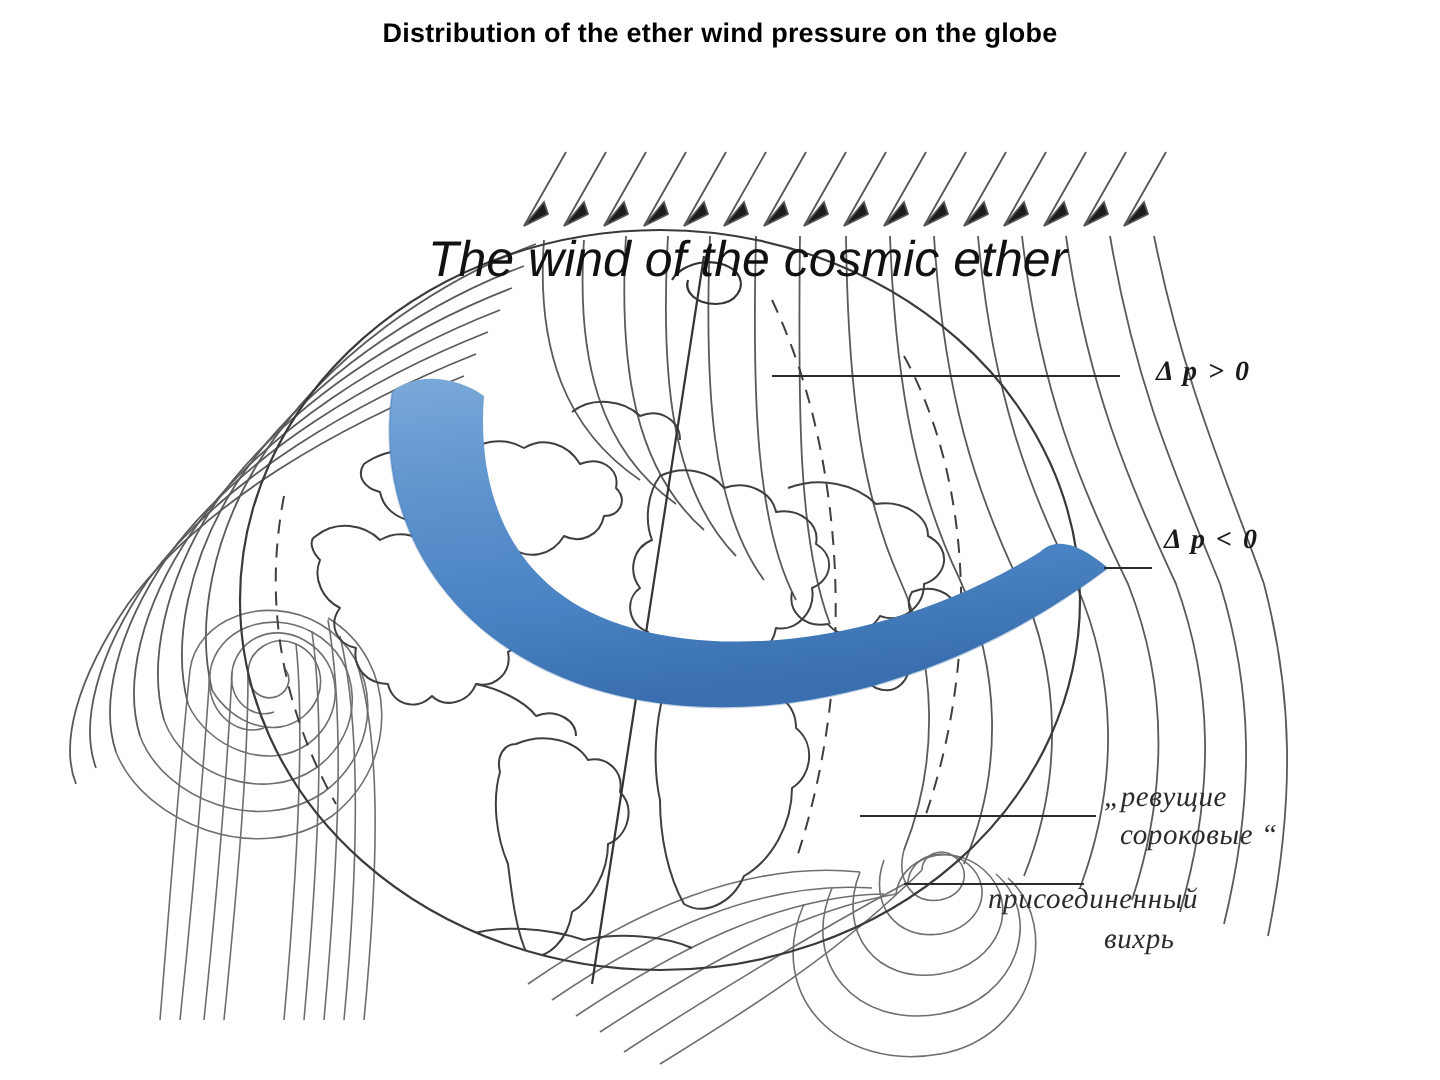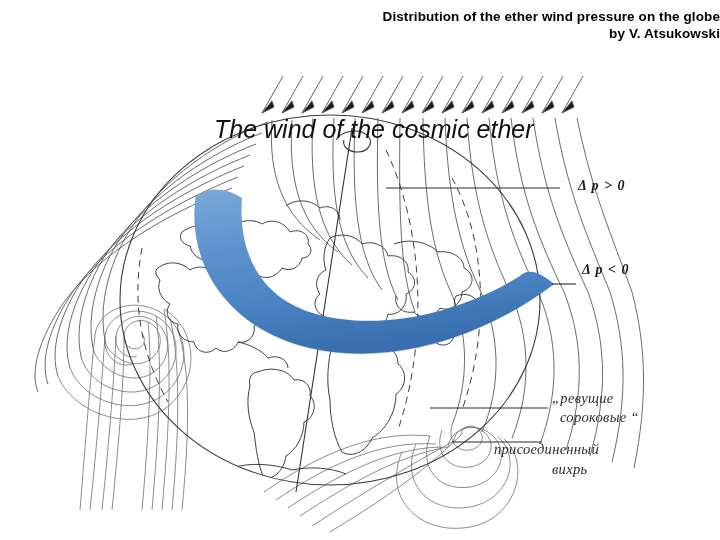--- a/index.html
+++ b/index.html
@@ -1,20 +1,20 @@
 <!DOCTYPE html>
 <html><head>
 <meta charset="utf-8">
 <style>
   html,body{margin:0;padding:0;background:#ffffff;}
   body{width:720px;height:540px;overflow:hidden;
        font-family:"Liberation Sans",sans-serif;}
   #stage{position:relative;width:720px;height:540px;background:#fff;}
 
-  .title-block{position:absolute;left:0;top:8px;width:720px;text-align:right;
+  .title-block{position:absolute;left:0;top:8px;width:720px;text-align:center;
     font-family:"Liberation Sans",sans-serif;font-weight:bold;font-size:13.5px;
     color:#000;line-height:17px;letter-spacing:0.1px;}
 
   svg{position:absolute;left:0;top:0;}
 
   .wind-caption{font-family:"Liberation Sans",sans-serif;font-style:italic;
     font-size:25px;fill:#111;}
   .dp-label{font-family:"Liberation Serif",serif;font-style:italic;
     font-weight:bold;font-size:14px;fill:#1a1a1a;letter-spacing:1px;}
   .ru-label{font-family:"Liberation Serif",serif;font-style:italic;
@@ -30,21 +30,20 @@
   .arrow-line{stroke:#555;stroke-width:0.9;}
   .arrow-head{fill:#1c1c1c;}
 </style>
 </head>
 <body>
 
 <div id="stage">
 
   <div class="title-block">
     <div>Distribution of the ether wind pressure on the globe</div>
-    <div>by V. Atsukowski</div>
   </div>
 
   <svg width="720" height="540" viewBox="0 0 720 540">
 
     <defs>
       <linearGradient id="crescentGrad" x1="0" y1="0" x2="0.25" y2="1">
         <stop offset="0%" stop-color="#7aa9d9"></stop>
         <stop offset="35%" stop-color="#5e93cd"></stop>
         <stop offset="70%" stop-color="#4a83c3"></stop>
         <stop offset="100%" stop-color="#396fae"></stop>

